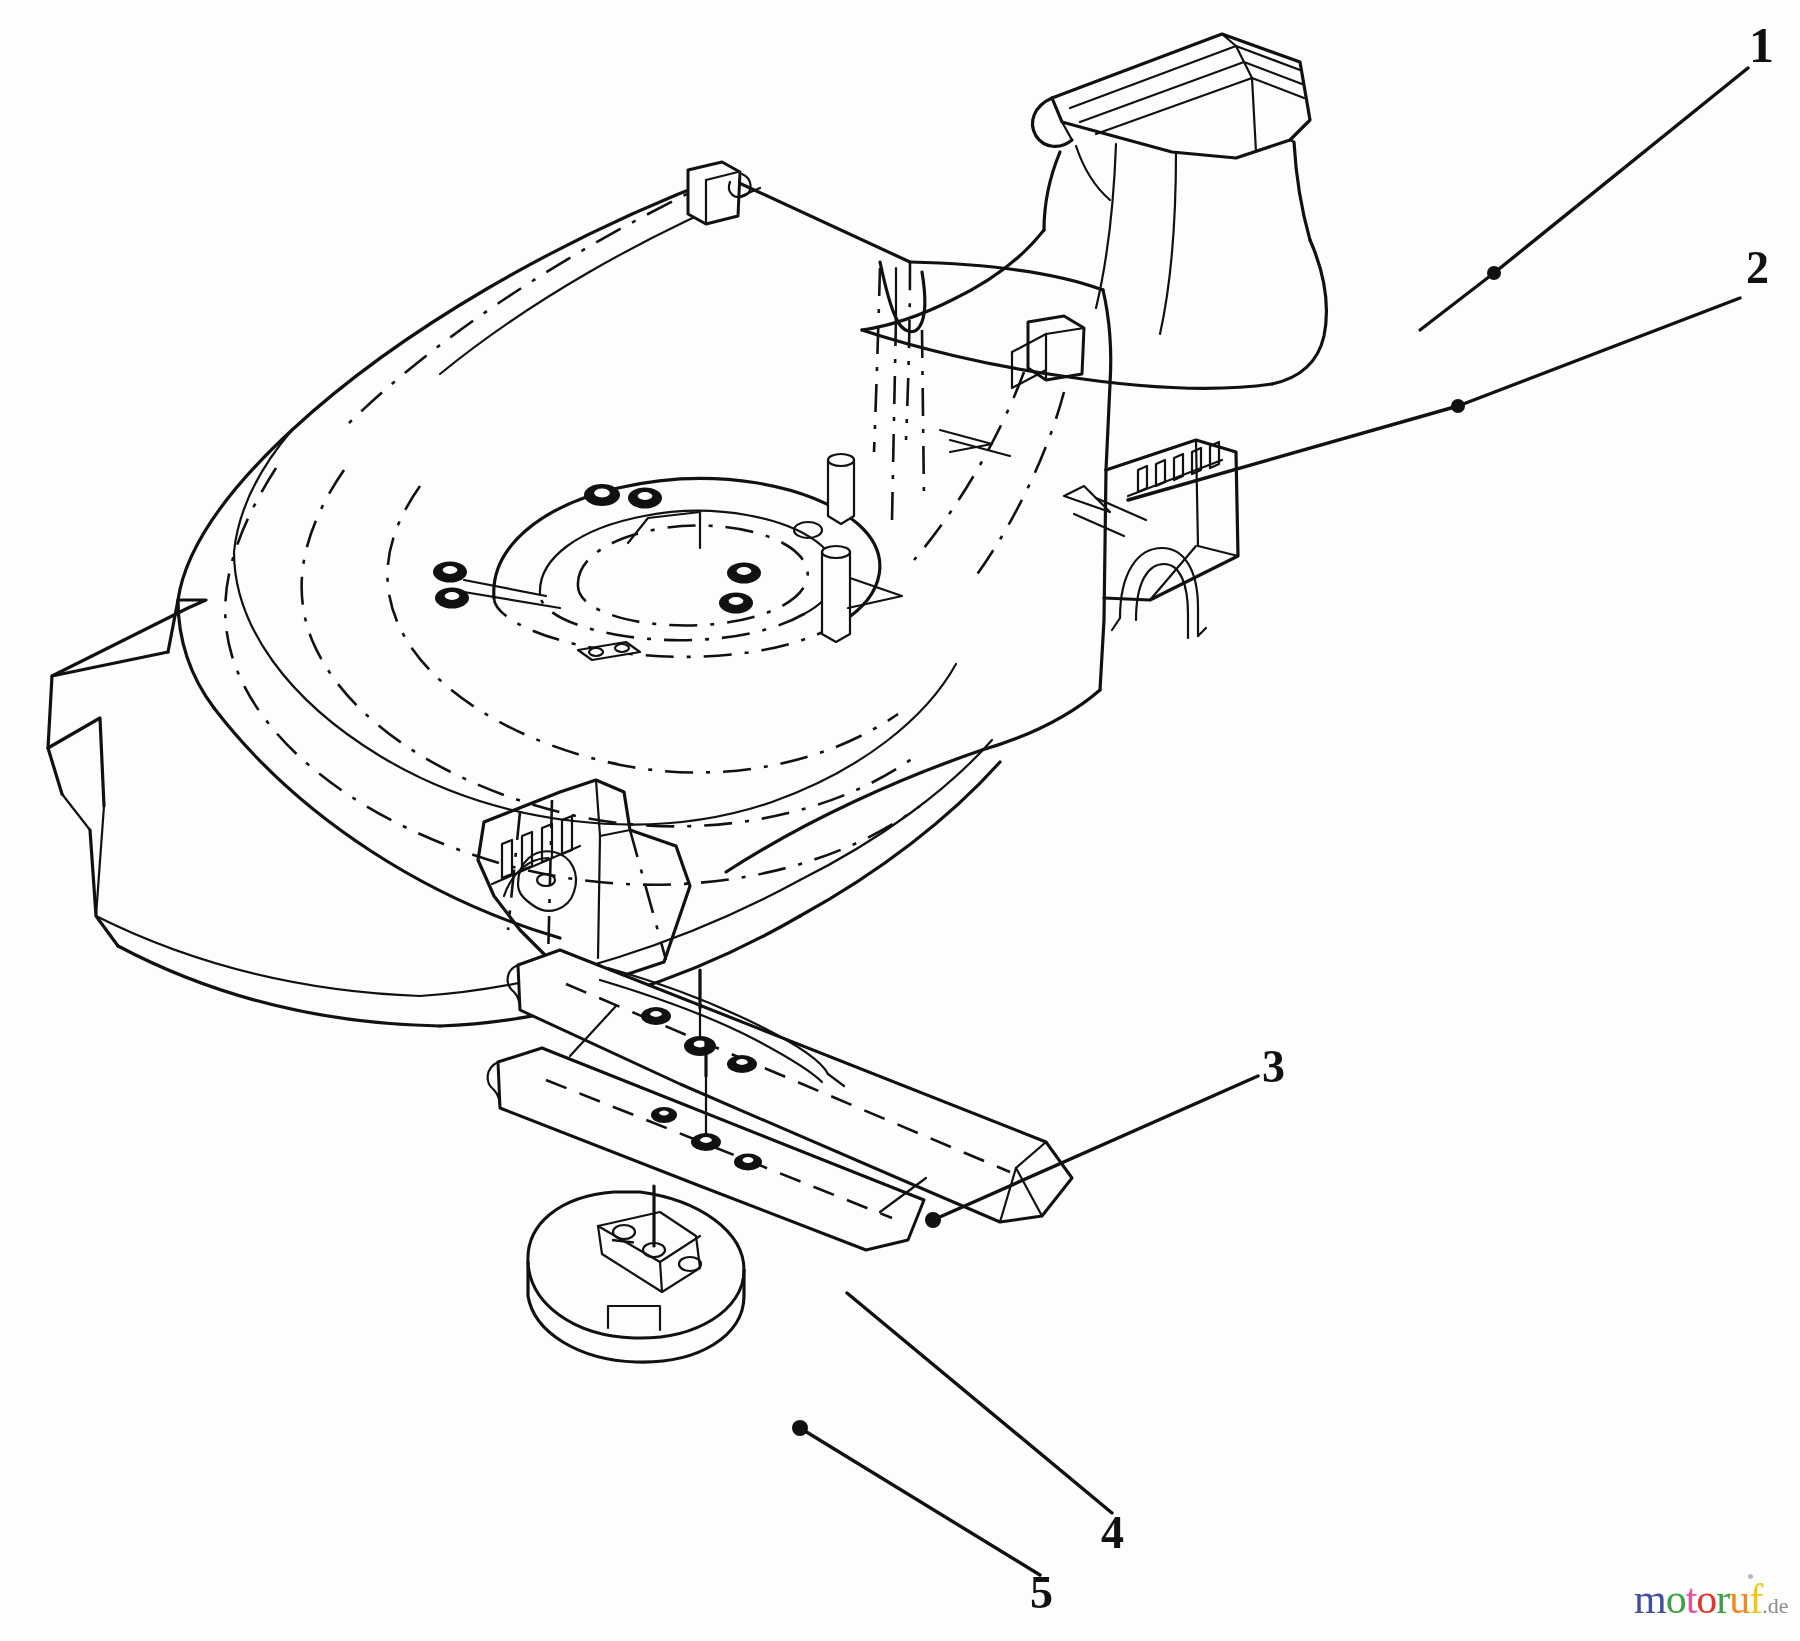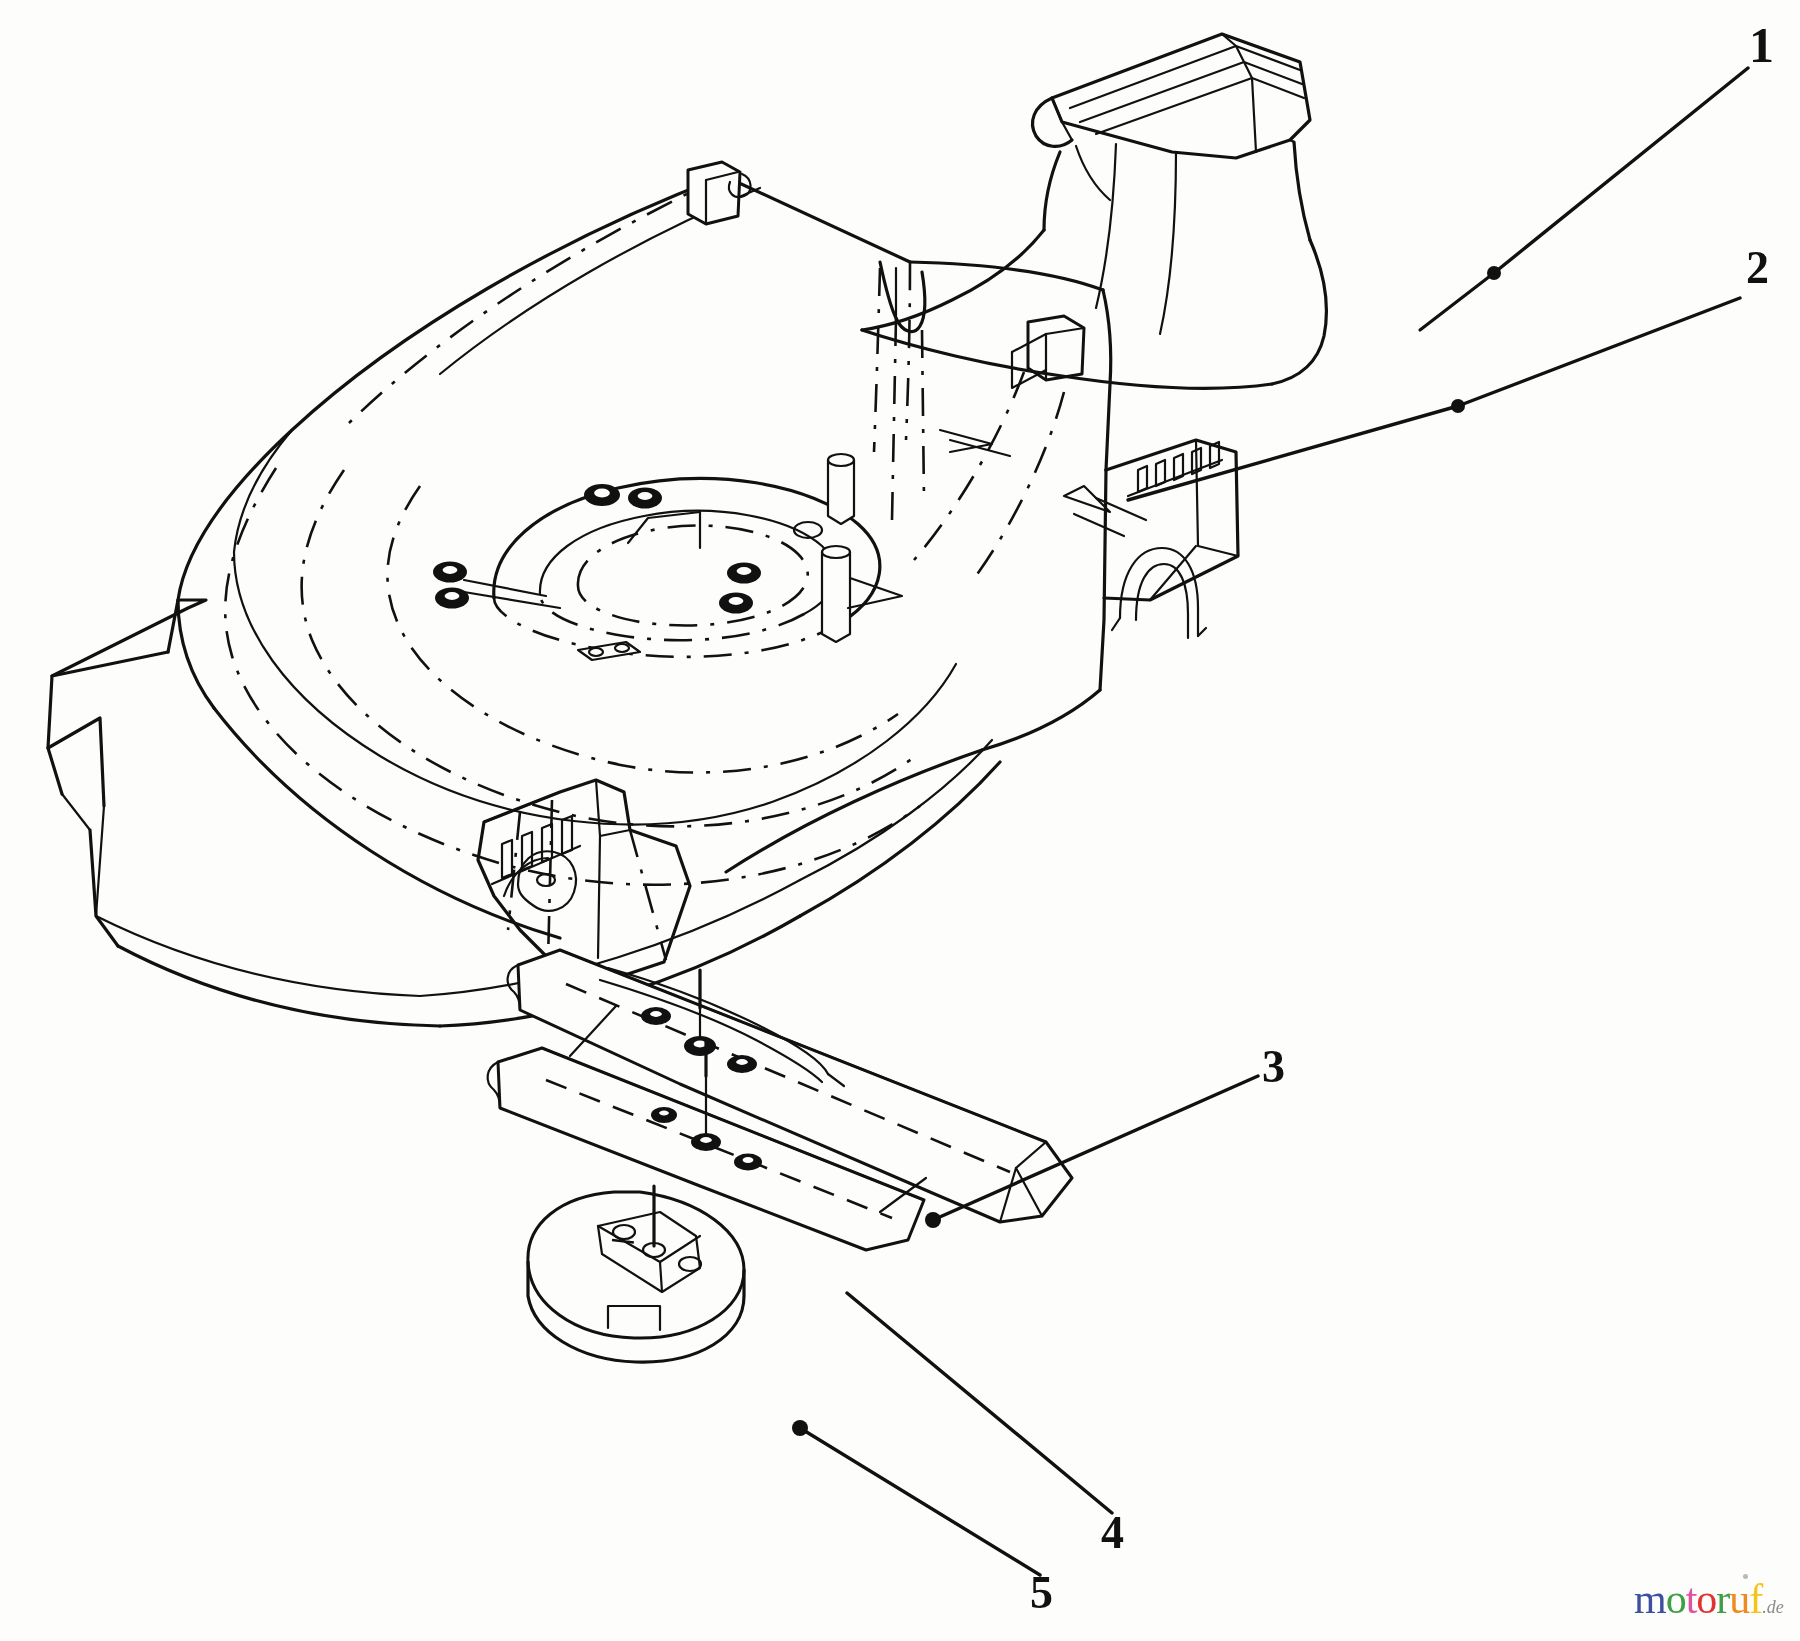--- a/index.html
+++ b/index.html
@@ -47,24 +47,23 @@
     top: 1578px;
     font-family: "Liberation Serif", serif;
     font-size: 42px;
     font-weight: normal;
     line-height: 1;
     letter-spacing: -1px;
     user-select: none;
     white-space: nowrap;
   }
   #watermark .wm-de {
-    font-size: 18px;
+    font-size: 22px;
     color: #8b8b8b;
     letter-spacing: 0px;
-    font-style: italic;
   }
   #watermark .dotmark {
     position: absolute;
     right: 36px;
     top: -4px;
     width: 5px;
     height: 5px;
     border-radius: 50%;
     background: #b9b9b9;
   }

